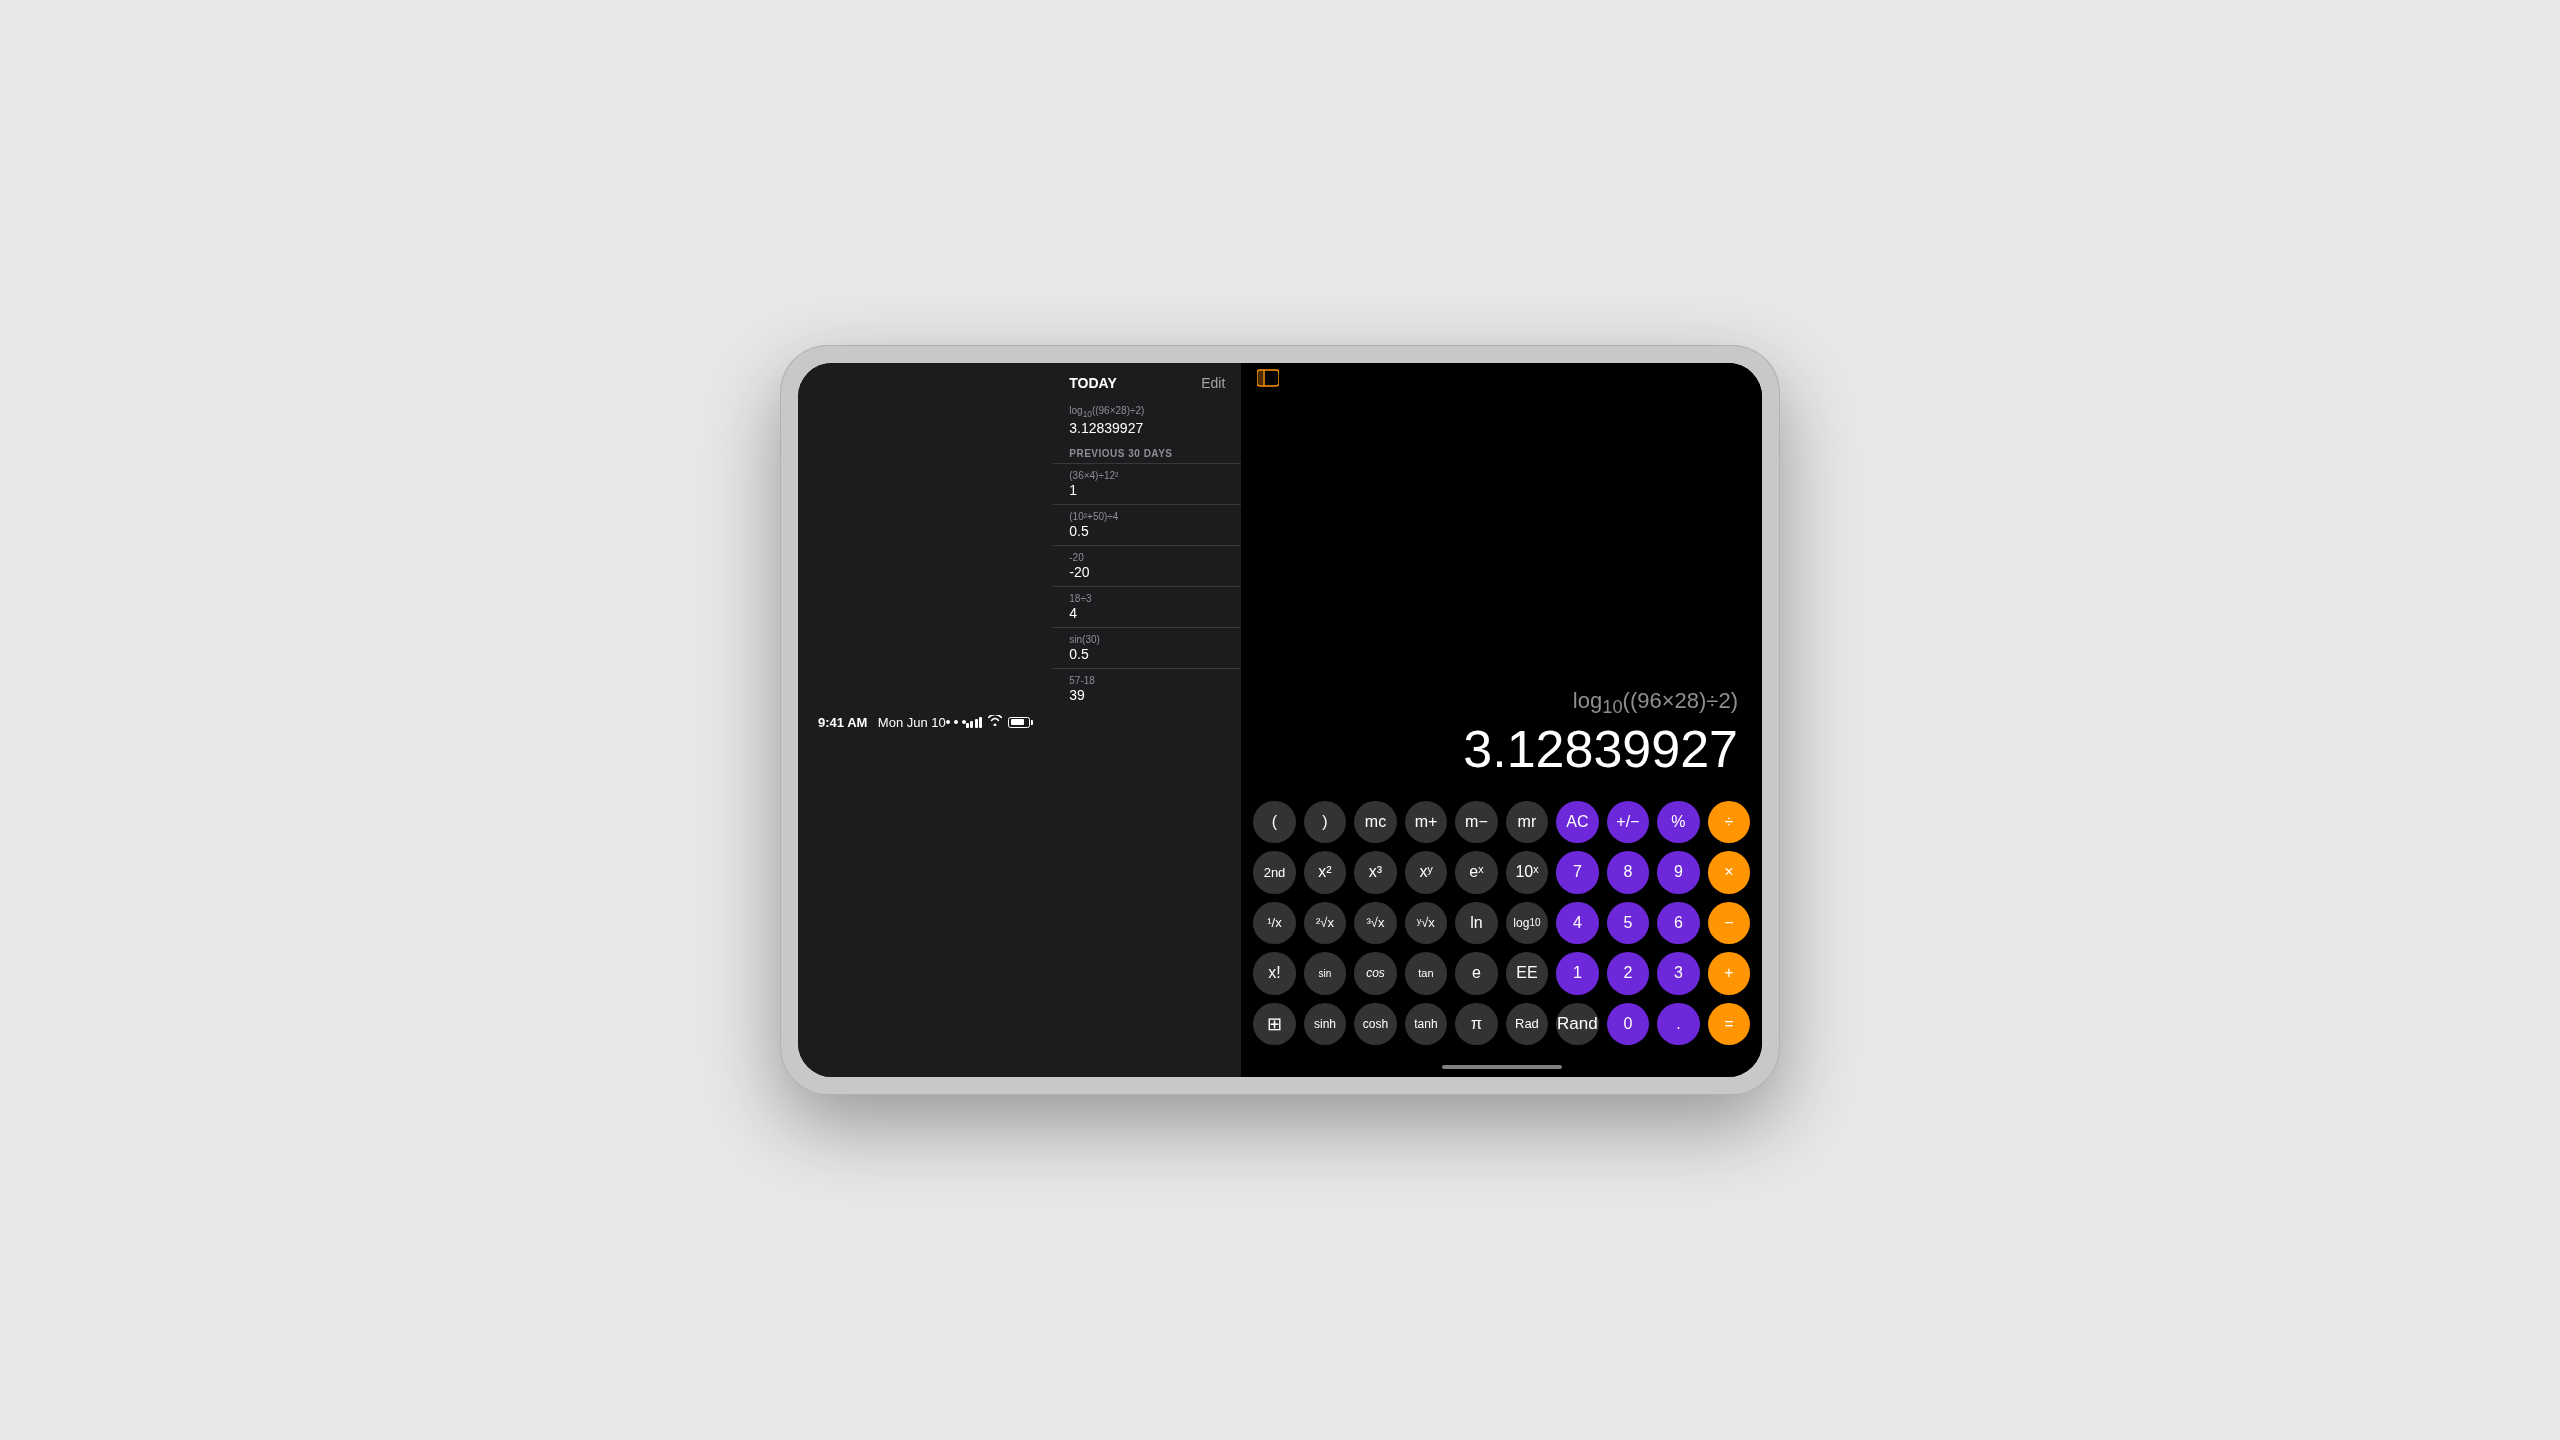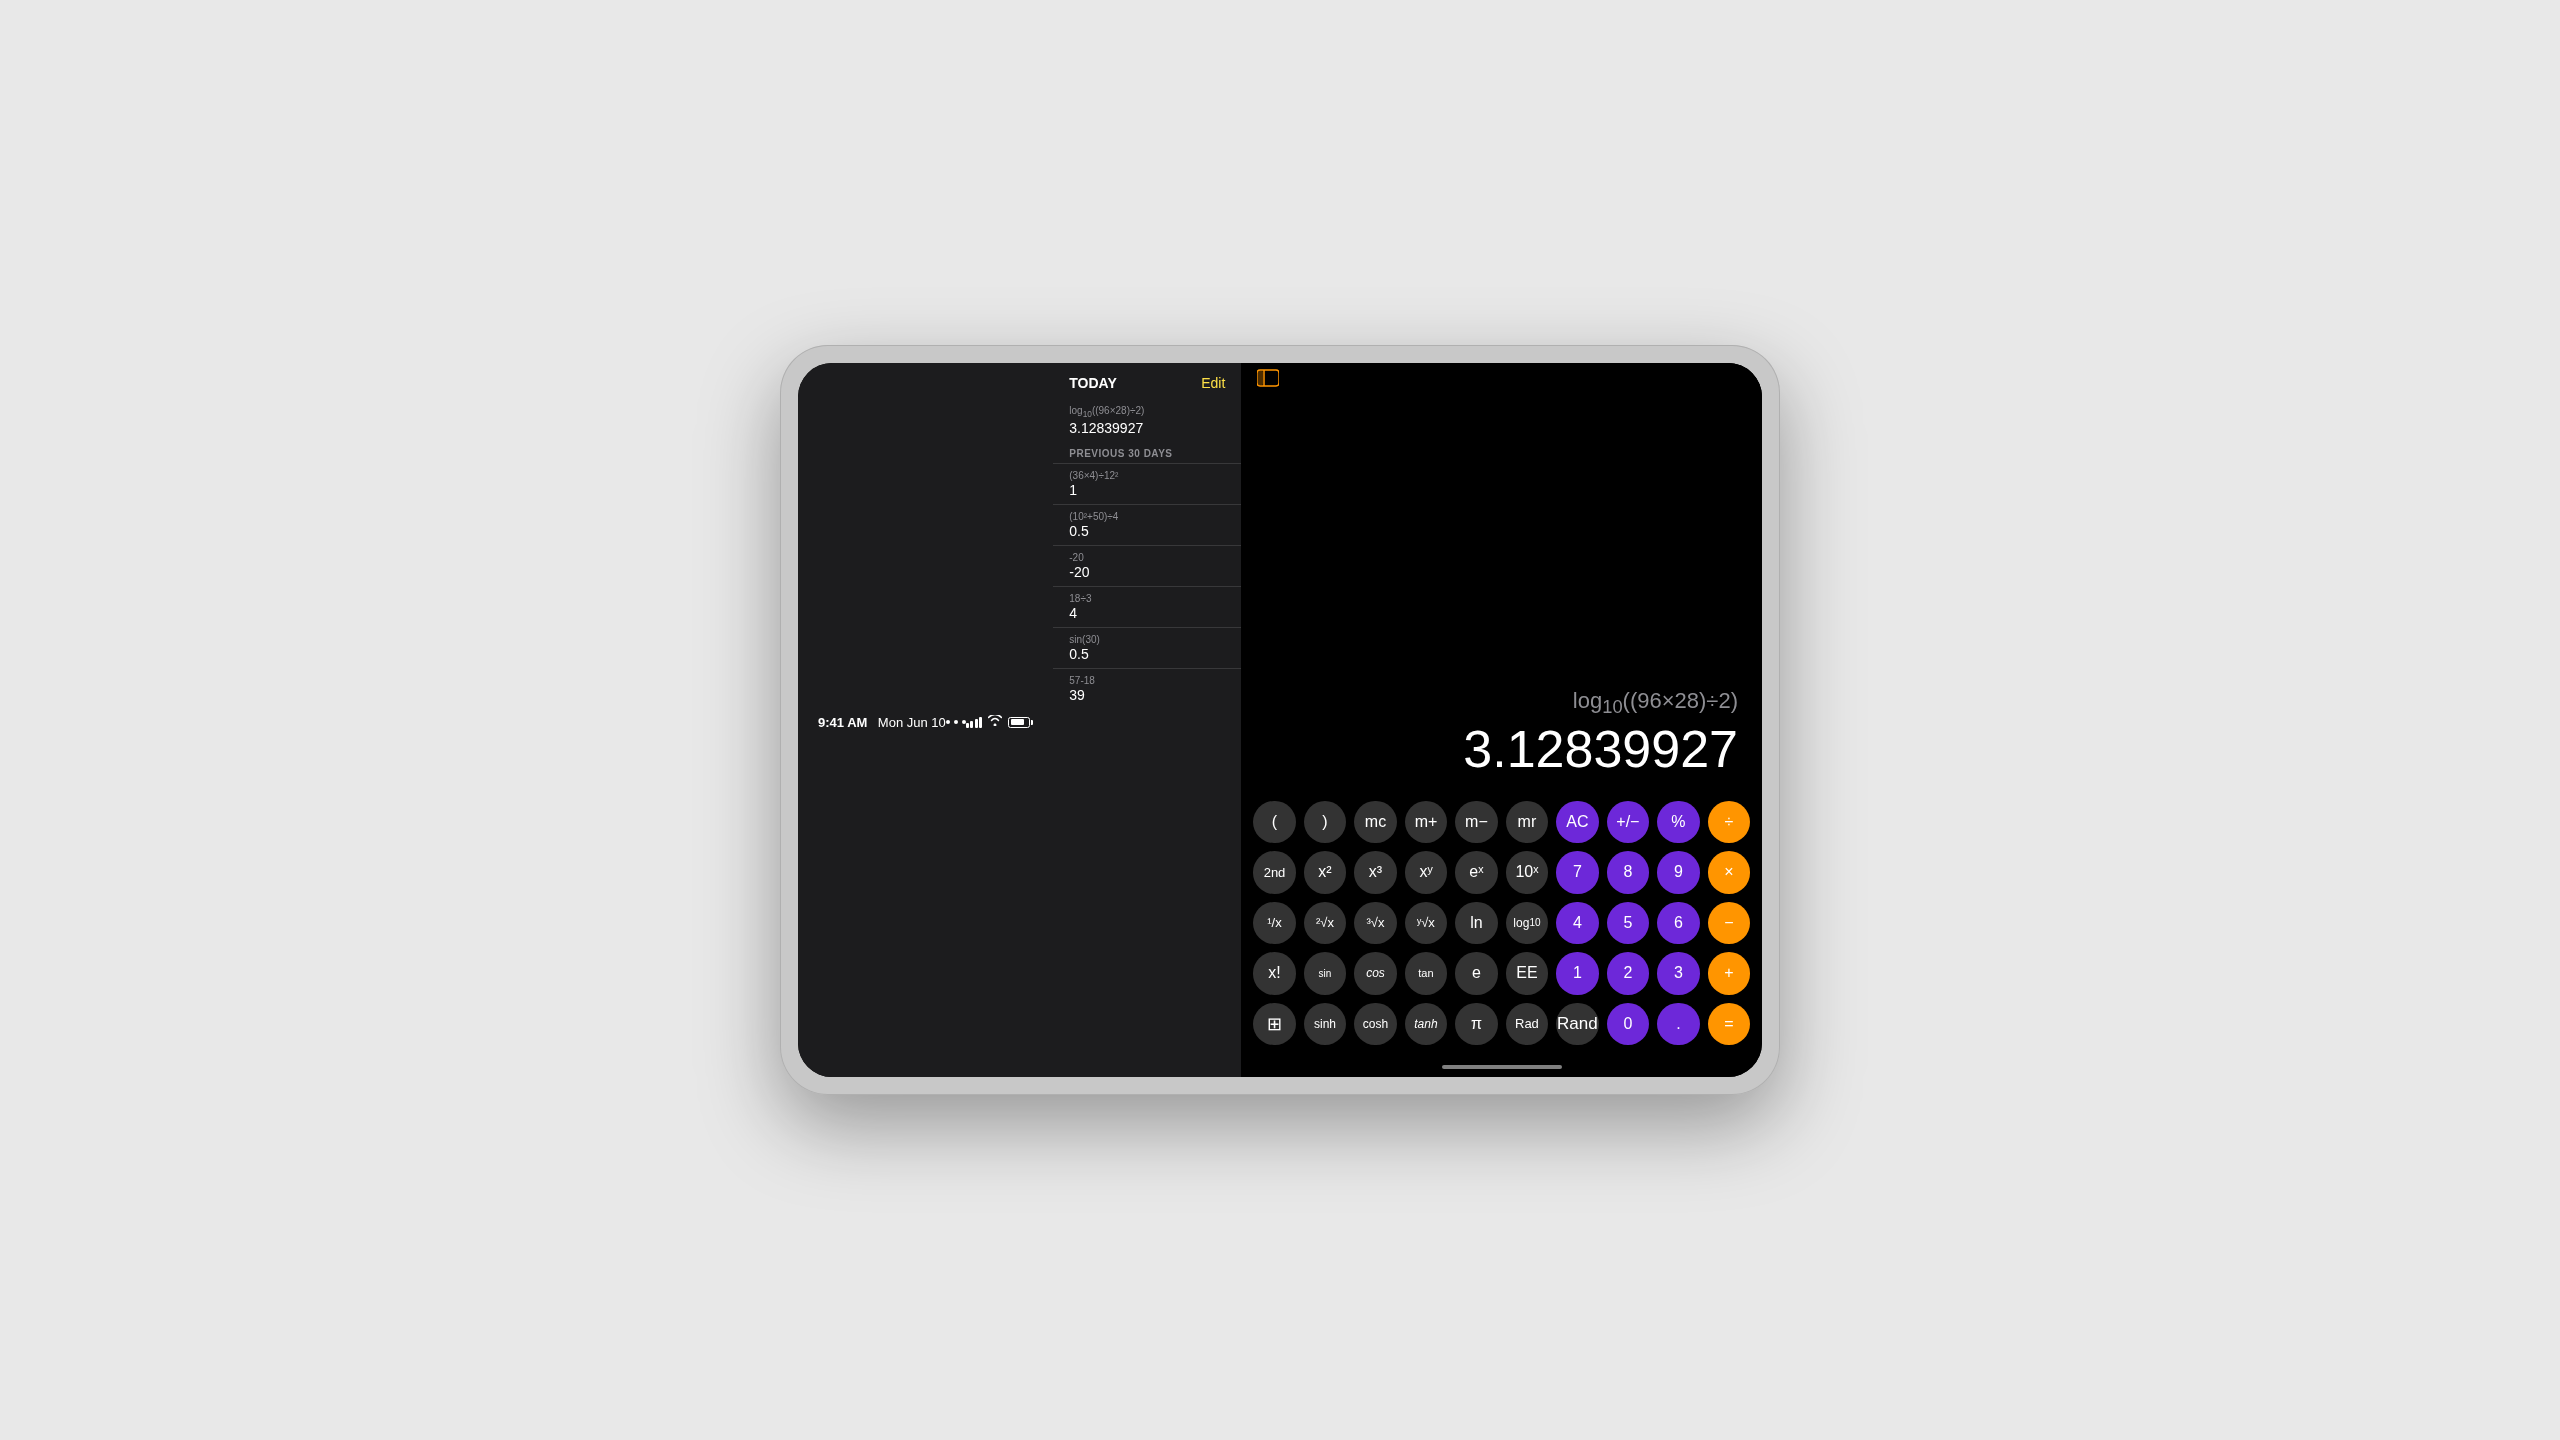--- a/index.html
+++ b/index.html
@@ -138,21 +138,21 @@
       padding: 12px 16px 8px;
     }
 
     .sidebar-title {
       color: #fff;
       font-size: 14px;
       font-weight: 600;
     }
 
     .sidebar-edit-btn {
-      color: #fde047;
+      color: #a3a3a3;
       font-size: 14px;
       font-weight: 400;
       background: none;
       border: none;
       cursor: pointer;
     }
 
     .sidebar-section-label {
       color: #8e8e93;
       font-size: 10px;
@@ -424,21 +424,21 @@
           <button class="btn btn-dark">e</button>
           <button class="btn btn-dark">EE</button>
           <button class="btn btn-medium">1</button>
           <button class="btn btn-medium">2</button>
           <button class="btn btn-medium">3</button>
           <button class="btn btn-orange">+</button>
 
           <button class="btn btn-dark" style="font-size:18px;">⊞</button>
           <button class="btn btn-dark" style="font-size:12px;">sinh</button>
           <button class="btn btn-dark" style="font-size:12px;">cosh</button>
-          <button class="btn btn-dark" style="font-size:12px;font-style:italic;">tanh</button>
+          <button class="btn btn-dark" style="font-size:12px;">tanh</button>
           <button class="btn btn-dark">π</button>
           <button class="btn btn-dark" style="font-size:13px;">Rad</button>
           <button class="btn btn-dark" style="font-size:17px;">Rand</button>
           <button class="btn btn-medium">0</button>
           <button class="btn btn-medium">.</button>
           <button class="btn btn-orange">=</button>
 
         </div>
 
         <div class="home-indicator"></div>

